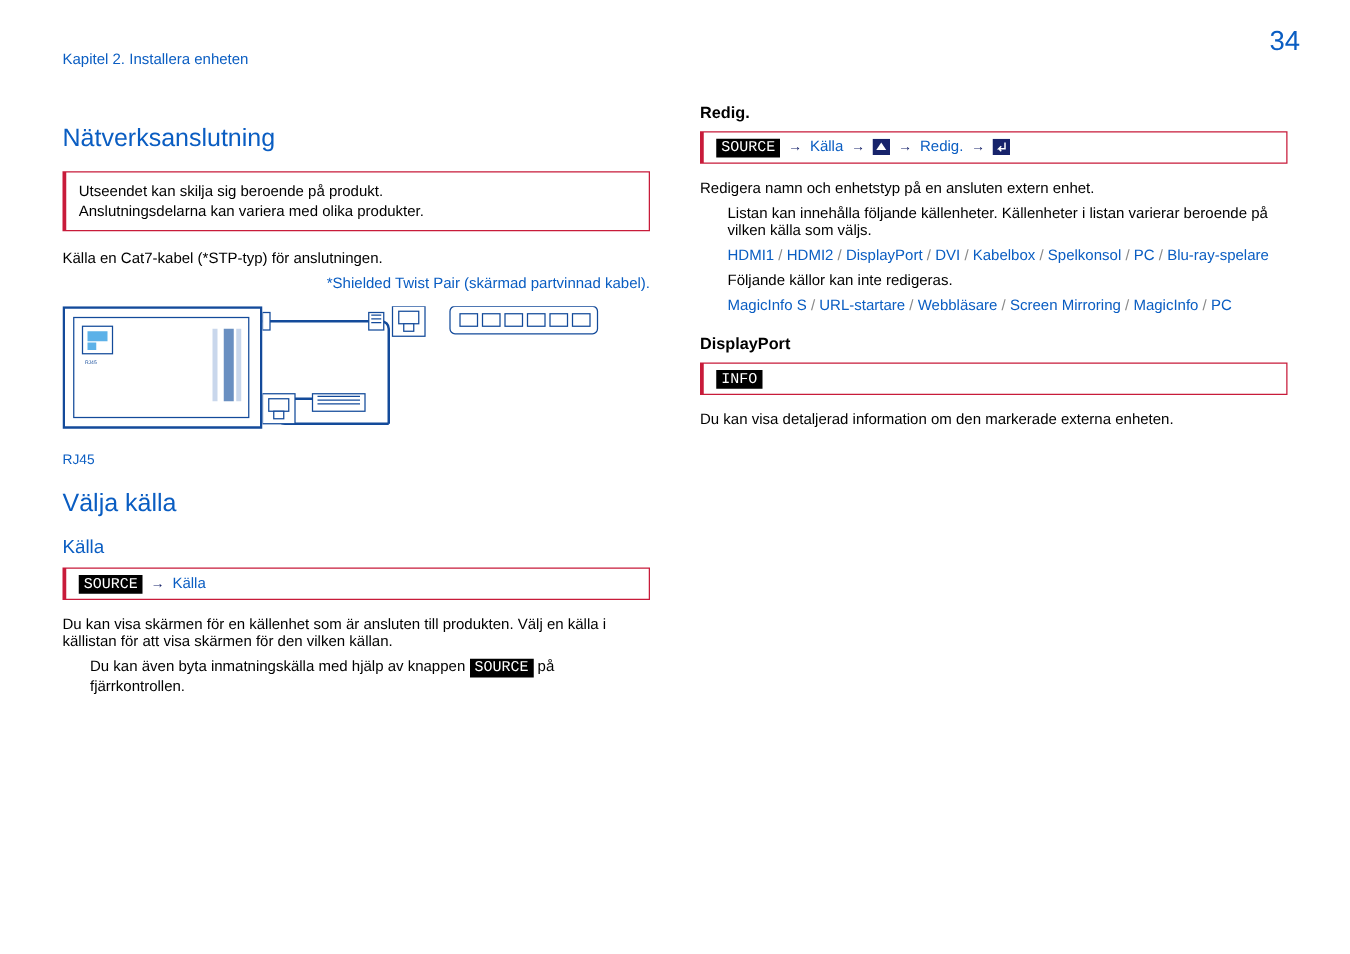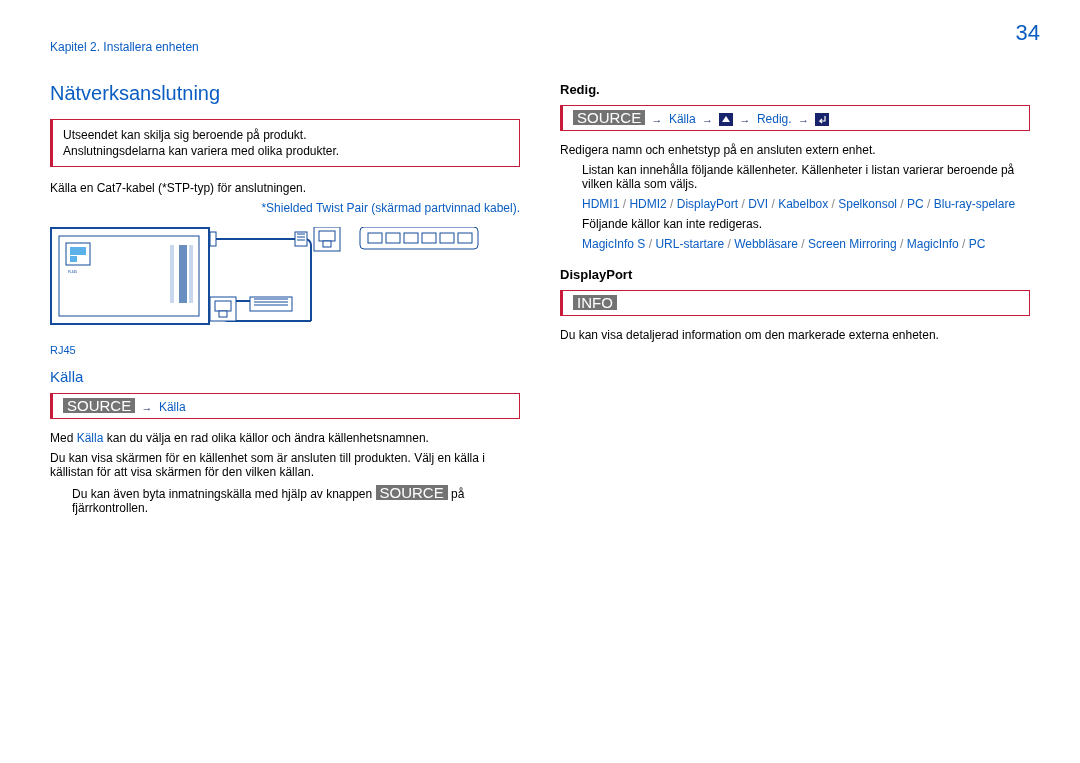--- a/index.html
+++ b/index.html
@@ -39,21 +39,21 @@
   .col {
     width: 50%;
   }
   .accent-blue {
     color: #0a5dc2;
   }
   .section-title {
     font-size: 20px;
     color: #0a5dc2;
     font-weight: normal;
-    margin: 0 0 14px 0;
+    margin: 18px 0 14px 0;
   }
   .sub-title {
     font-size: 13px;
     color: #000;
     margin: 0 0 8px 0;
   }
   .callout-box {
     border: 1px solid #c81b3a;
     border-left: 3px solid #c81b3a;
     padding: 6px 10px;
@@ -61,26 +61,27 @@
   }
   .callout-box .line { margin: 2px 0; }
   .note-box {
     border: 1px solid #c81b3a;
     border-left: 3px solid #c81b3a;
     padding: 4px 10px;
     margin-bottom: 12px;
     font-size: 12px;
   }
   .key {
-    background: #737373;
+    background: #000000;
     color: #fff;
-    font-size: 15px;
+    font-size: 12px;
     padding: 1px 4px;
     display: inline-block;
     line-height: 13px;
+    font-family: Liberation Mono, monospace;
   }
   .key-icon {
     display:inline-block;
     width:14px;
     height:13px;
     vertical-align: middle;
   }
   .arrow {
     color: #17236b;
     font-size: 11px;
@@ -168,32 +169,30 @@
         <rect x="150" y="0" width="118" height="22" rx="4" fill="#fff" stroke="#134a9a"></rect>
         <rect x="158" y="6" width="14" height="10" fill="#fff" stroke="#134a9a"></rect>
         <rect x="176" y="6" width="14" height="10" fill="#fff" stroke="#134a9a"></rect>
         <rect x="194" y="6" width="14" height="10" fill="#fff" stroke="#134a9a"></rect>
         <rect x="212" y="6" width="14" height="10" fill="#fff" stroke="#134a9a"></rect>
         <rect x="230" y="6" width="14" height="10" fill="#fff" stroke="#134a9a"></rect>
         <rect x="248" y="6" width="14" height="10" fill="#fff" stroke="#134a9a"></rect>
       </svg>
     </div>
 
+    <h2 class="section-title">Välja källa</h2>
 
     <div class="accent-blue" style="font-size:15px;margin-bottom:8px;">Källa</div>
 
     <div class="note-box">
       <span class="key">SOURCE</span>
       <span class="arrow">→</span>
       <span class="accent-blue">Källa</span>
     </div>
 
-    <p>
-      <span>Med </span><span class="accent-blue">Källa</span><span> kan du välja en rad olika källor och ändra källenhetsnamnen.</span>
-    </p>
     <p>Du kan visa skärmen för en källenhet som är ansluten till produkten. Välj en källa i källistan för att visa skärmen för den vilken källan.</p>
 
     <p class="indent">
       <span>Du kan även byta inmatningskälla med hjälp av knappen </span><span class="key">SOURCE</span><span> på fjärrkontrollen.</span>
     </p>
 
   </div>
 
   <div class="col">
 

